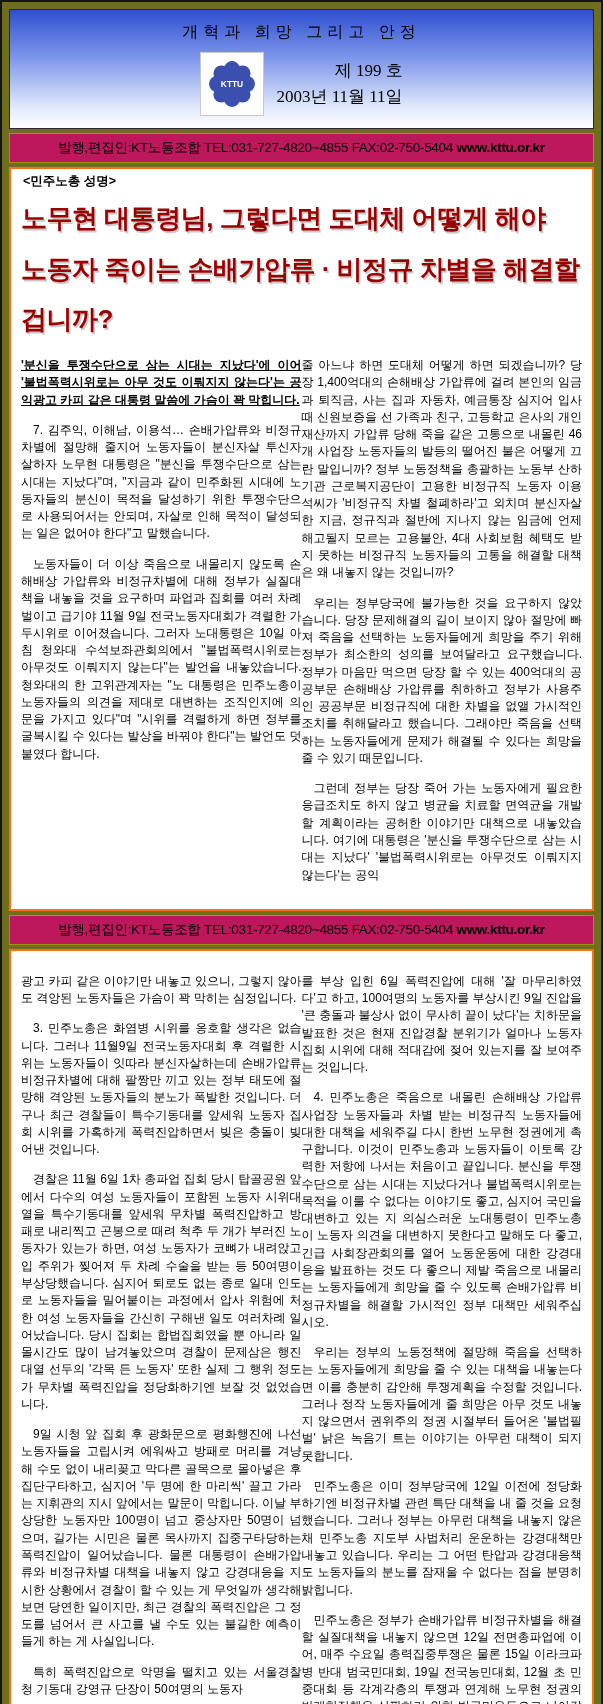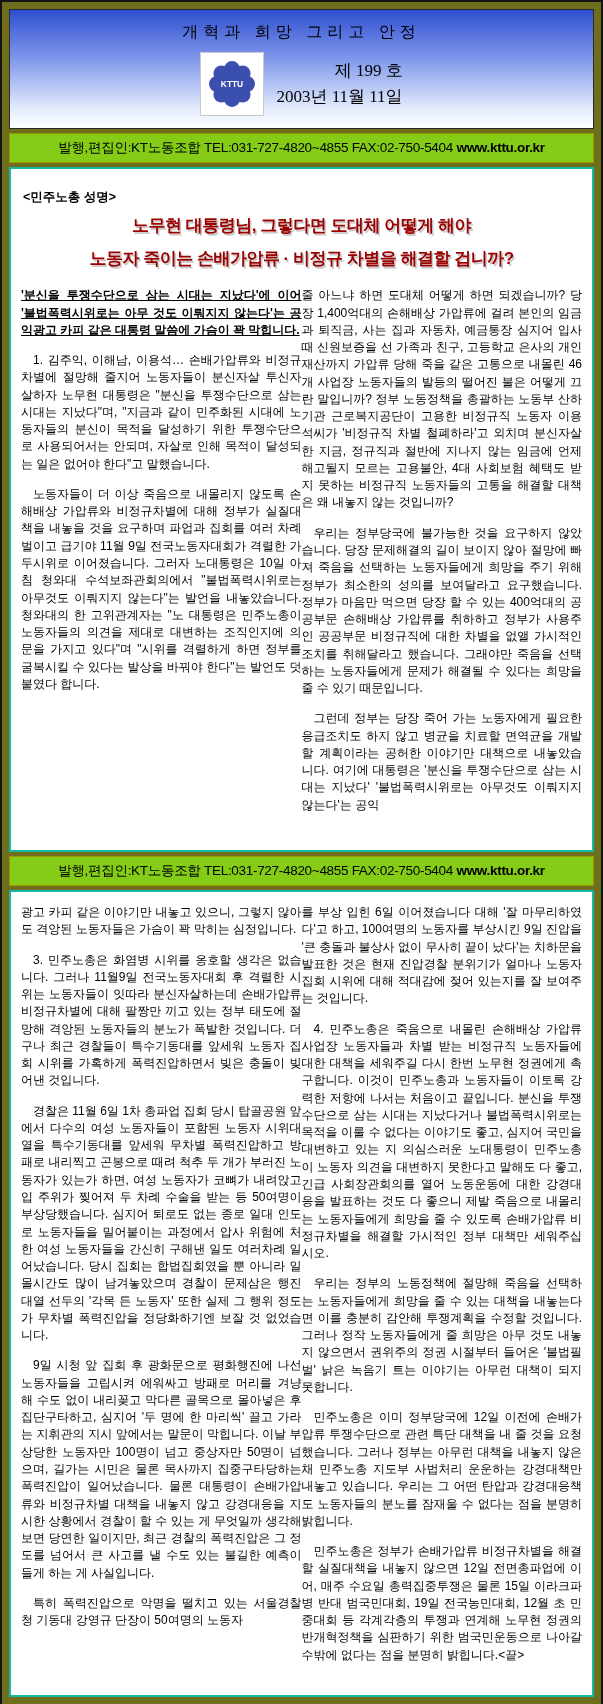--- a/index.html
+++ b/index.html
@@ -13,35 +13,35 @@
     border:1px solid #2a2a2a;box-sizing:border-box;
     background:linear-gradient(180deg,#2f4fd0 0%,#7d95ea 40%,#dfe8fb 82%,#ffffff 100%);
     padding:8px 6px 12px;min-height:120px;
   }
   .slogan{text-align:center;font-size:16px;color:#000;letter-spacing:5px;margin:4px 0 9px;}
   .mast-row{display:flex;align-items:center;justify-content:center;gap:12px;}
   .logo-box{width:62px;height:62px;background:#fff;border:1px solid #c9c9c9;display:flex;align-items:center;justify-content:center;flex:0 0 auto;}
   .title{font-size:43px;font-weight:bold;color:#2121d6;letter-spacing:0px;white-space:nowrap;line-height:1;padding-bottom:4px;}
   .issue{font-size:17px;color:#000;line-height:1.55;text-align:right;white-space:nowrap;font-family:"Liberation Serif","DejaVu Serif",serif;}
   .pubbar{
-    border:1px solid #9a9a00;box-sizing:border-box;background:#84cc16;
+    border:1px solid #9a9a00;box-sizing:border-box;background:#be185d;
     padding:5px 2px;font-size:13.5px;text-align:center;white-space:nowrap;
     color:#000;letter-spacing:-0.3px;
   }
   .pubbar .site{font-weight:bold;}
-  .article{border:2px solid #14b8a6;box-sizing:border-box;background:#fff;padding:20px 10px 12px;}
+  .article{border:2px solid #f97316;box-sizing:border-box;background:#fff;padding:4px 10px 12px;}
   .article.first{min-height:685px;}
   .article.second{min-height:807px;padding-top:12px;}
   .stmt{font-size:12.5px;font-weight:bold;color:#000;margin:0 0 2px 2px;}
   .headline{
-    margin:3px 0 12px;text-align:center;color:#9b0000;
-    font-size:17px;font-weight:800;line-height:1.95;letter-spacing:-0.5px;
+    margin:3px 0 12px;color:#9b0000;
+    font-size:26px;font-weight:800;line-height:1.95;letter-spacing:-0.5px;
     text-shadow:1.5px 1.5px 0 #c9c9c9;
   }
-  .cols{display:flex;gap:0;}
+  .cols{display:flex;gap:0;margin-top:10px;}
   .col{flex:1;min-width:0;font-size:12px;line-height:1.44;text-align:justify;word-break:break-all;color:#000;}
   .col p{margin:0 0 13px;text-indent:1em;}
   .col p.intro{font-weight:bold;text-decoration:underline;text-indent:0;}
   .col.cont p:first-child{text-indent:0;}
 </style>
 </head>
 <body>
 
 <div class="page">
 
@@ -78,21 +78,21 @@
 
   <div class="article first">
     <div class="stmt">&lt;민주노총 성명&gt;</div>
     <div class="headline">
       <span>노무현 대통령님, 그렇다면 도대체 어떻게 해야</span><br>
       <span>노동자 죽이는 손배가압류 · 비정규 차별을 해결할 겁니까?</span>
     </div>
     <div class="cols">
       <div class="col">
         <p class="intro">'분신을 투쟁수단으로 삼는 시대는 지났다'에 이어 '불법폭력시위로는 아무 것도 이뤄지지 않는다'는 공익광고 카피 같은 대통령 말씀에 가슴이 꽉 막힙니다.</p>
-        <p>1. 김주익, 이해남, 이용석… 손배가압류와 비정규차별에 절망해 줄지어 노동자들이 분신자살 투신자살하자 노무현 대통령은 "분신을 투쟁수단으로 삼는 시대는 지났다"며, "지금과 같이 민주화된 시대에 노동자들의 분신이 목적을 달성하기 위한 투쟁수단으로 사용되어서는 안되며, 자살로 인해 목적이 달성되는 일은 없어야 한다"고 말했습니다.</p>
+        <p>7. 김주익, 이해남, 이용석… 손배가압류와 비정규차별에 절망해 줄지어 노동자들이 분신자살 투신자살하자 노무현 대통령은 "분신을 투쟁수단으로 삼는 시대는 지났다"며, "지금과 같이 민주화된 시대에 노동자들의 분신이 목적을 달성하기 위한 투쟁수단으로 사용되어서는 안되며, 자살로 인해 목적이 달성되는 일은 없어야 한다"고 말했습니다.</p>
           <p>노동자들이 더 이상 죽음으로 내몰리지 않도록 손해배상 가압류와 비정규차별에 대해 정부가 실질대책을 내놓을 것을 요구하며 파업과 집회를 여러 차례 벌이고 급기야 11월 9일 전국노동자대회가 격렬한 가두시위로 이어졌습니다. 그러자 노대통령은 10일 아침 청와대 수석보좌관회의에서 "불법폭력시위로는 아무것도 이뤄지지 않는다"는 발언을 내놓았습니다. 청와대의 한 고위관계자는 "노 대통령은 민주노총이 노동자들의 의견을 제대로 대변하는 조직인지에 의문을 가지고 있다"며 "시위를 격렬하게 하면 정부를 굴복시킬 수 있다는 발상을 바꿔야 한다"는 발언도 덧붙였다 합니다.</p>
       </div>
       <div class="col cont">
         <p>줄 아느냐 하면 도대체 어떻게 하면 되겠습니까? 당장 1,400억대의 손해배상 가압류에 걸려 본인의 임금과 퇴직금, 사는 집과 자동차, 예금통장 심지어 입사 때 신원보증을 선 가족과 친구, 고등학교 은사의 개인 재산까지 가압류 당해 죽을 같은 고통으로 내몰린 46개 사업장 노동자들의 발등의 떨어진 불은 어떻게 끄란 말입니까? 정부 노동정책을 총괄하는 노동부 산하기관 근로복지공단이 고용한 비정규직 노동자 이용석씨가 '비정규직 차별 철폐하라'고 외치며 분신자살한 지금, 정규직과 절반에 지나지 않는 임금에 언제 해고될지 모르는 고용불안, 4대 사회보험 혜택도 받지 못하는 비정규직 노동자들의 고통을 해결할 대책은 왜 내놓지 않는 것입니까?</p>
           <p>우리는 정부당국에 불가능한 것을 요구하지 않았습니다. 당장 문제해결의 길이 보이지 않아 절망에 빠져 죽음을 선택하는 노동자들에게 희망을 주기 위해 정부가 최소한의 성의를 보여달라고 요구했습니다. 정부가 마음만 먹으면 당장 할 수 있는 400억대의 공공부문 손해배상 가압류를 취하하고 정부가 사용주인 공공부문 비정규직에 대한 차별을 없앨 가시적인 조치를 취해달라고 했습니다. 그래야만 죽음을 선택하는 노동자들에게 문제가 해결될 수 있다는 희망을 줄 수 있기 때문입니다.</p>
           <p>그런데 정부는 당장 죽어 가는 노동자에게 필요한 응급조치도 하지 않고 병균을 치료할 면역균을 개발할 계획이라는 공허한 이야기만 대책으로 내놓았습니다. 여기에 대통령은 '분신을 투쟁수단으로 삼는 시대는 지났다' '불법폭력시위로는 아무것도 이뤄지지 않는다'는 공익</p>
       </div>
     </div>
   </div>
 
@@ -104,22 +104,22 @@
   <div class="article second">
     <div class="cols">
       <div class="col cont">
         <p>광고 카피 같은 이야기만 내놓고 있으니, 그렇지 않아도 격앙된 노동자들은 가슴이 꽉 막히는 심정입니다.</p>
           <p>3. 민주노총은 화염병 시위를 옹호할 생각은 없습니다. 그러나 11월9일 전국노동자대회 후 격렬한 시위는 노동자들이 잇따라 분신자살하는데 손배가압류 비정규차별에 대해 팔짱만 끼고 있는 정부 태도에 절망해 격앙된 노동자들의 분노가 폭발한 것입니다. 더구나 최근 경찰들이 특수기동대를 앞세워 노동자 집회 시위를 가혹하게 폭력진압하면서 빚은 충돌이 빚어낸 것입니다.</p>
           <p>경찰은 11월 6일 1차 총파업 집회 당시 탑골공원 앞에서 다수의 여성 노동자들이 포함된 노동자 시위대열을 특수기동대를 앞세워 무차별 폭력진압하고 방패로 내리찍고 곤봉으로 때려 척추 두 개가 부러진 노동자가 있는가 하면, 여성 노동자가 코뼈가 내려앉고 입 주위가 찢어져 두 차례 수술을 받는 등 50여명이 부상당했습니다. 심지어 퇴로도 없는 종로 일대 인도로 노동자들을 밀어붙이는 과정에서 압사 위험에 처한 여성 노동자들을 간신히 구해낸 일도 여러차례 일어났습니다. 당시 집회는 합법집회였을 뿐 아니라 일몰시간도 많이 남겨놓았으며 경찰이 문제삼은 행진 대열 선두의 '각목 든 노동자' 또한 실제 그 행위 정도가 무차별 폭력진압을 정당화하기엔 보잘 것 없었습니다.</p>
           <p>9일 시청 앞 집회 후 광화문으로 평화행진에 나선 노동자들을 고립시켜 에워싸고 방패로 머리를 겨냥해 수도 없이 내리꽂고 막다른 골목으로 몰아넣은 후 집단구타하고, 심지어 '두 명에 한 마리씩' 끌고 가라는 지휘관의 지시 앞에서는 말문이 막힙니다. 이날 부상당한 노동자만 100명이 넘고 중상자만 50명이 넘으며, 길가는 시민은 물론 목사까지 집중구타당하는 폭력진압이 일어났습니다. 물론 대통령이 손배가압류와 비정규차별 대책을 내놓지 않고 강경대응을 지시한 상황에서 경찰이 할 수 있는 게 무엇일까 생각해보면 당연한 일이지만, 최근 경찰의 폭력진압은 그 정도를 넘어서 큰 사고를 낼 수도 있는 불길한 예측이 들게 하는 게 사실입니다.</p>
           <p>특히 폭력진압으로 악명을 떨치고 있는 서울경찰청 기동대 강영규 단장이 50여명의 노동자</p>
       </div>
       <div class="col cont">
-        <p>를 부상 입힌 6일 이어졌습니다 대해 '잘 마무리하였다'고 하고, 100여명의 노동자를 부상시킨 9일 진압을 '큰 충돌과 불상사 없이 무사히 끝이 났다'는 치하문을 발표한 것은 현재 진압경찰 분위기가 얼마나 노동자 집회 시위에 대해 적대감에 젖어 있는지를 잘 보여주는 것입니다.</p>
+        <p>를 부상 입힌 6일 폭력진압에 대해 '잘 마무리하였다'고 하고, 100여명의 노동자를 부상시킨 9일 진압을 '큰 충돌과 불상사 없이 무사히 끝이 났다'는 치하문을 발표한 것은 현재 진압경찰 분위기가 얼마나 노동자 집회 시위에 대해 적대감에 젖어 있는지를 잘 보여주는 것입니다.</p>
           <p>4. 민주노총은 죽음으로 내몰린 손해배상 가압류 사업장 노동자들과 차별 받는 비정규직 노동자들에 대한 대책을 세워주길 다시 한번 노무현 정권에게 촉구합니다. 이것이 민주노총과 노동자들이 이토록 강력한 저항에 나서는 처음이고 끝입니다. 분신을 투쟁수단으로 삼는 시대는 지났다거나 불법폭력시위로는 목적을 이룰 수 없다는 이야기도 좋고, 심지어 국민을 대변하고 있는 지 의심스러운 노대통령이 민주노총이 노동자 의견을 대변하지 못한다고 말해도 다 좋고, 긴급 사회장관회의를 열어 노동운동에 대한 강경대응을 발표하는 것도 다 좋으니 제발 죽음으로 내몰리는 노동자들에게 희망을 줄 수 있도록 손배가압류 비정규차별을 해결할 가시적인 정부 대책만 세워주십시오.</p>
           <p>우리는 정부의 노동정책에 절망해 죽음을 선택하는 노동자들에게 희망을 줄 수 있는 대책을 내놓는다면 이를 충분히 감안해 투쟁계획을 수정할 것입니다. 그러나 정작 노동자들에게 줄 희망은 아무 것도 내놓지 않으면서 권위주의 정권 시절부터 들어온 '불법필벌' 낡은 녹음기 트는 이야기는 아무런 대책이 되지 못합니다.</p>
-          <p>민주노총은 이미 정부당국에 12일 이전에 손배가압류 투쟁수단으로 관련 특단 대책을 내 줄 것을 요청했습니다. 그러나 정부는 아무런 대책을 내놓지 않은 채 민주노총 지도부 사법처리 운운하는 강경대책만 내놓고 있습니다. 우리는 그 어떤 탄압과 강경대응책도 노동자들의 분노를 잠재울 수 없다는 점을 분명히 밝힙니다.</p>
+          <p>민주노총은 이미 정부당국에 12일 이전에 정당화하기엔 비정규차별 관련 특단 대책을 내 줄 것을 요청했습니다. 그러나 정부는 아무런 대책을 내놓지 않은 채 민주노총 지도부 사법처리 운운하는 강경대책만 내놓고 있습니다. 우리는 그 어떤 탄압과 강경대응책도 노동자들의 분노를 잠재울 수 없다는 점을 분명히 밝힙니다.</p>
           <p>민주노총은 정부가 손배가압류 비정규차별을 해결할 실질대책을 내놓지 않으면 12일 전면총파업에 이어, 매주 수요일 총력집중투쟁은 물론 15일 이라크파병 반대 범국민대회, 19일 전국농민대회, 12월 초 민중대회 등 각계각층의 투쟁과 연계해 노무현 정권의 반개혁정책을 심판하기 위한 범국민운동으로 나아갈 수밖에 없다는 점을 분명히 밝힙니다.&lt;끝&gt;</p>
       </div>
     </div>
   </div>
 
 </div>
 
 </body></html>

